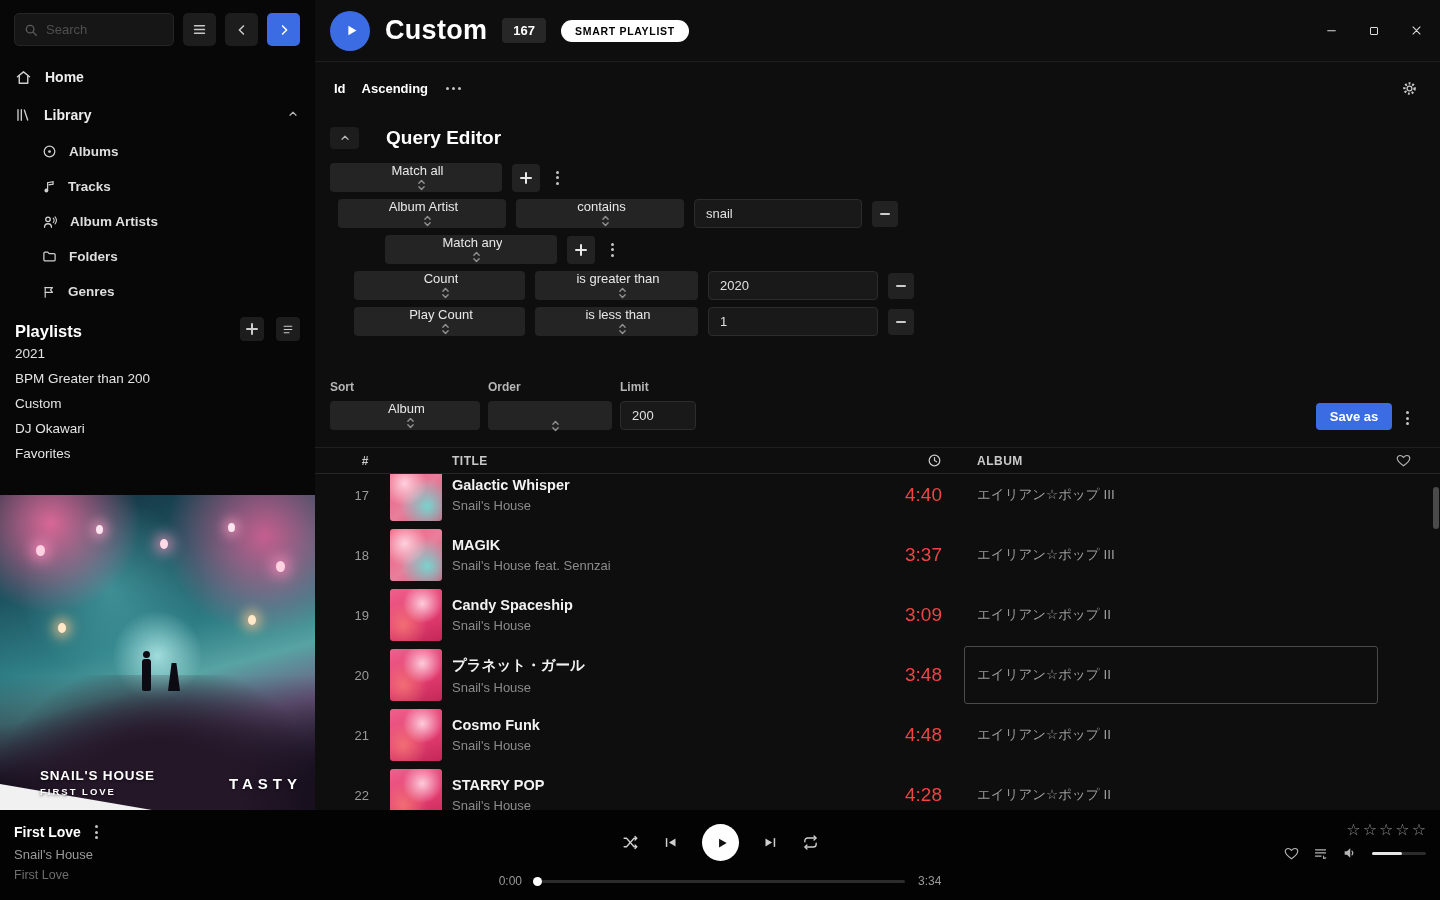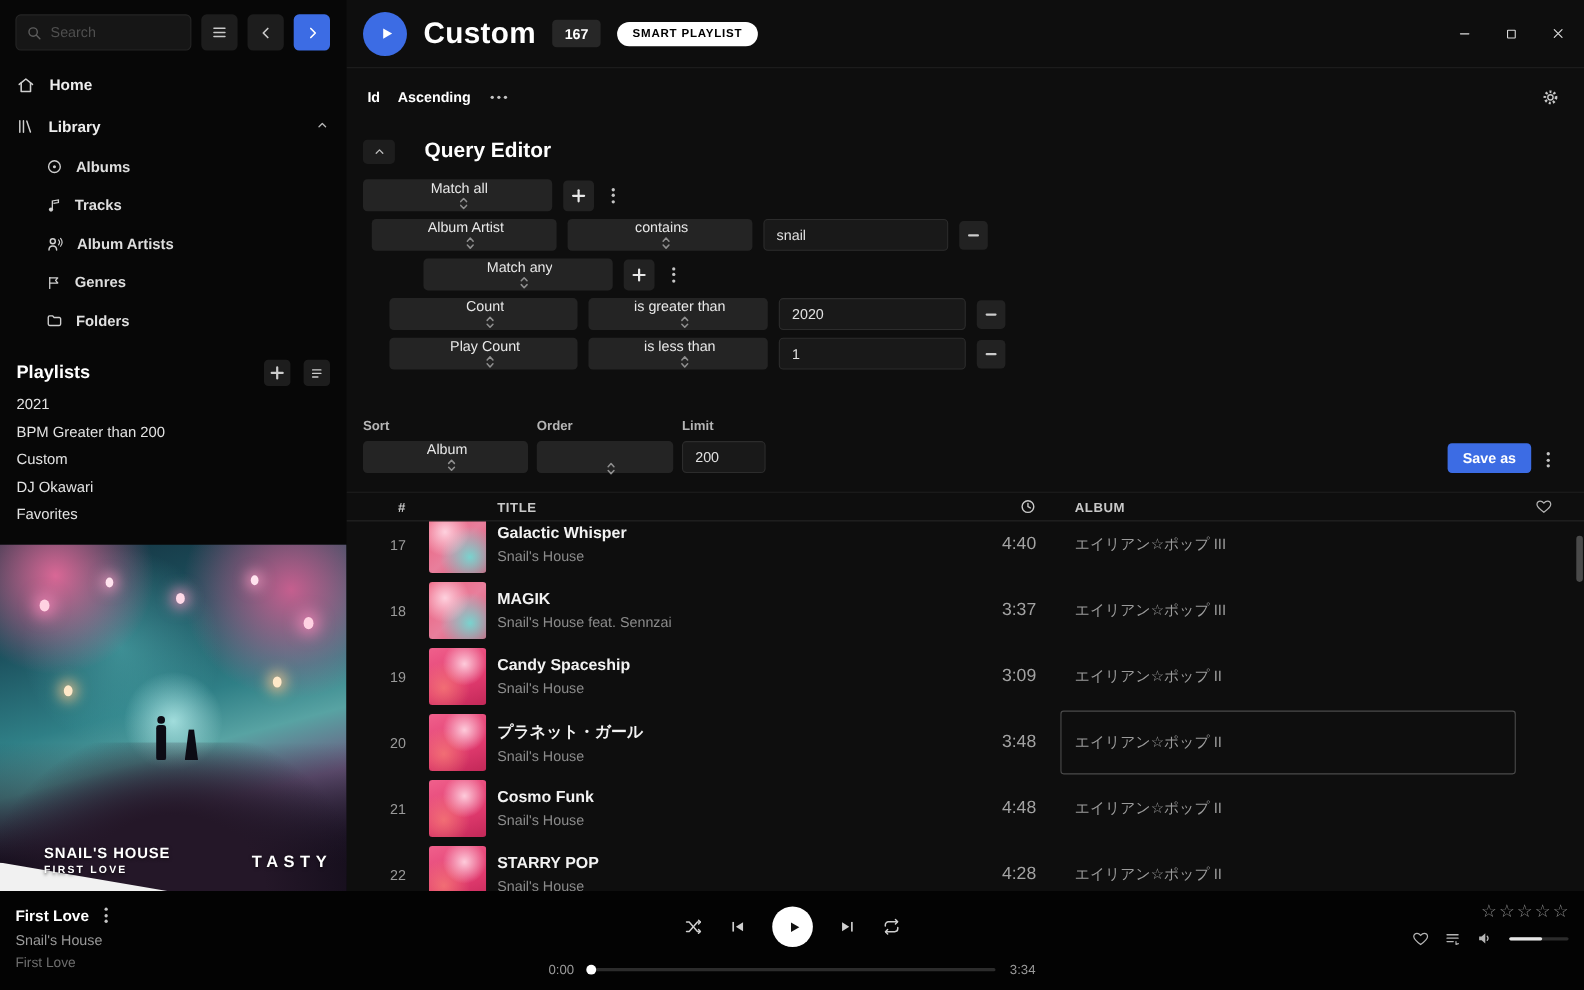--- a/index.html
+++ b/index.html
@@ -14,21 +14,21 @@
   .search-box input { background:transparent; border:none; outline:none; color:#ddd; font-size:13px; width:100%; font-family:inherit; }
   .search-box input::placeholder { color:#4f4f4f; }
   .icon-btn { width:33px; height:33px; min-width:33px; border:none; border-radius:5px; background:#1d1d1d; color:#c9c9c9; display:flex; align-items:center; justify-content:center; cursor:pointer; }
   .icon-btn.accent { background:var(--accent); color:#fff; }
 
   .nav-item { display:flex; align-items:center; gap:13px; padding:0 16px 0 15px; height:38px; color:#ededed; font-size:14px; font-weight:700; cursor:pointer; }
   .nav-item .chev-right { margin-left:auto; color:#b5b5b5; }
   .lib-item { display:flex; align-items:center; gap:12px; padding:0 14px 0 42px; height:35px; color:#dedede; font-size:13.5px; font-weight:700; cursor:pointer; }
   .lib-item .li-icon, .nav-item .li-icon { color:#cfcfcf; display:flex; align-items:center; }
 
-  .playlists-header { display:flex; align-items:center; padding:0 15px 0 15px; height:32px; margin-top:14px; }
+  .playlists-header { display:flex; align-items:flex-end; padding:0 15px 0 15px; height:32px; }
   .playlists-header h2 { font-size:16.5px; font-weight:800; color:#fff; }
   .pl-btns { margin-left:auto; display:flex; gap:12px; }
   .pl-btn { width:24px; height:24px; border:none; border-radius:4px; background:#1d1d1d; color:#ccc; display:flex; align-items:center; justify-content:center; cursor:pointer; }
   .playlist-item { padding:0 15px; height:25px; display:flex; align-items:center; font-size:13.5px; color:#e3e3e3; cursor:pointer; }
 
   
   .album-art { margin-top:auto; position:relative; width:315px; height:315px; overflow:hidden; cursor:pointer; }
   .art-bg { position:absolute; inset:0; background:
     radial-gradient(circle at 16% 9%, rgba(238,108,158,.9), rgba(238,108,158,0) 23%),
     radial-gradient(circle at 84% 13%, rgba(226,96,150,.85), rgba(226,96,150,0) 26%),
@@ -116,21 +116,21 @@
   .thumb-iii { background:
     radial-gradient(circle at 28% 28%, rgba(255,214,226,.95), rgba(255,214,226,0) 42%),
     radial-gradient(circle at 72% 72%, rgba(110,222,214,.9), rgba(110,222,214,0) 52%),
     linear-gradient(135deg,#ee5d7c,#e87f9c 52%,#d94f70); }
   .thumb-ii { background:
     radial-gradient(circle at 62% 28%, rgba(255,210,224,.95), rgba(255,210,224,0) 40%),
     radial-gradient(circle at 26% 70%, rgba(255,150,120,.55), rgba(255,150,120,0) 45%),
     linear-gradient(160deg,#f0608c,#e03a6e 62%,#c22858); }
   .t-title { font-size:14.5px; font-weight:700; color:#f2f2f2; }
   .t-artist { font-size:13px; color:#8b8b8b; margin-top:5px; }
-  .tt-row .col-time { color:#a3a3a3; font-size:16px; }
+  .tt-row .col-time { color:#ef4444; font-size:19px; }
   .tt-row .col-album { color:#9c9c9c; font-size:13.5px; position:relative; height:60px; display:flex; align-items:center; }
   .focus-box { position:absolute; left:16px; right:10px; top:1px; bottom:1px; border:1px solid #4b4b4b; border-radius:3px; }
 
   .scroll-thumb { position:absolute; right:1px; top:487px; width:6px; height:42px; background:#4a4a4a; border-radius:3px; z-index:6; cursor:pointer; }
 
   
   .player { position:absolute; left:0; bottom:0; width:1440px; height:90px; background:#030303; z-index:4; }
   .p-left { position:absolute; left:14px; top:13px; }
   .p-title-row { display:flex; align-items:center; gap:11px; }
   .p-title { font-size:14px; font-weight:700; color:#fff; }
@@ -238,34 +238,34 @@
         <svg width="16" height="16" viewBox="0 0 24 24" fill="none" stroke="currentColor" stroke-width="2" stroke-linecap="round">
             <circle cx="9" cy="8" r="3.4"></circle>
             <path d="M3.8 20 c0-3.4 2.4-5.4 5.2-5.4 s5.2 2 5.2 5.4"></path>
             <path d="M16.8 6.2 a5 5 0 0 1 0 6.6 M19.6 4.2 a8.5 8.5 0 0 1 0 10.6" stroke-width="1.6"></path>
           </svg>
       </span>
       <span>Album Artists</span>
     </div>
     <div class="lib-item">
       <span class="li-icon">
+        <svg width="15" height="15" viewBox="0 0 24 24" fill="none" stroke="currentColor" stroke-width="2" stroke-linejoin="round">
+            <path d="M3 7 a2 2 0 0 1 2-2 h4.2 l2.3 2.4 H19 a2 2 0 0 1 2 2 V17 a2 2 0 0 1-2 2 H5 a2 2 0 0 1-2-2 Z"></path>
+          </svg>
+      </span>
+      <span>Folders</span>
+    </div>
+    <div class="lib-item">
+      <span class="li-icon">
         <svg width="14" height="14" viewBox="0 0 24 24" fill="none" stroke="currentColor" stroke-width="2" stroke-linecap="round" stroke-linejoin="round">
             <path d="M5.5 21 V4"></path>
             <path d="M5.5 4.5 h12.5 l-3.4 4 3.4 4 H5.5"></path>
           </svg>
       </span>
       <span>Genres</span>
-    </div>
-    <div class="lib-item">
-      <span class="li-icon">
-        <svg width="15" height="15" viewBox="0 0 24 24" fill="none" stroke="currentColor" stroke-width="2" stroke-linejoin="round">
-            <path d="M3 7 a2 2 0 0 1 2-2 h4.2 l2.3 2.4 H19 a2 2 0 0 1 2 2 V17 a2 2 0 0 1-2 2 H5 a2 2 0 0 1-2-2 Z"></path>
-          </svg>
-      </span>
-      <span>Folders</span>
     </div>
 
     <div class="playlists-header">
       <h2>Playlists</h2>
       <div class="pl-btns">
         <button class="pl-btn">
             <span class="plus"></span>
           </button>
         <button class="pl-btn">
           <span style="display:flex;">

